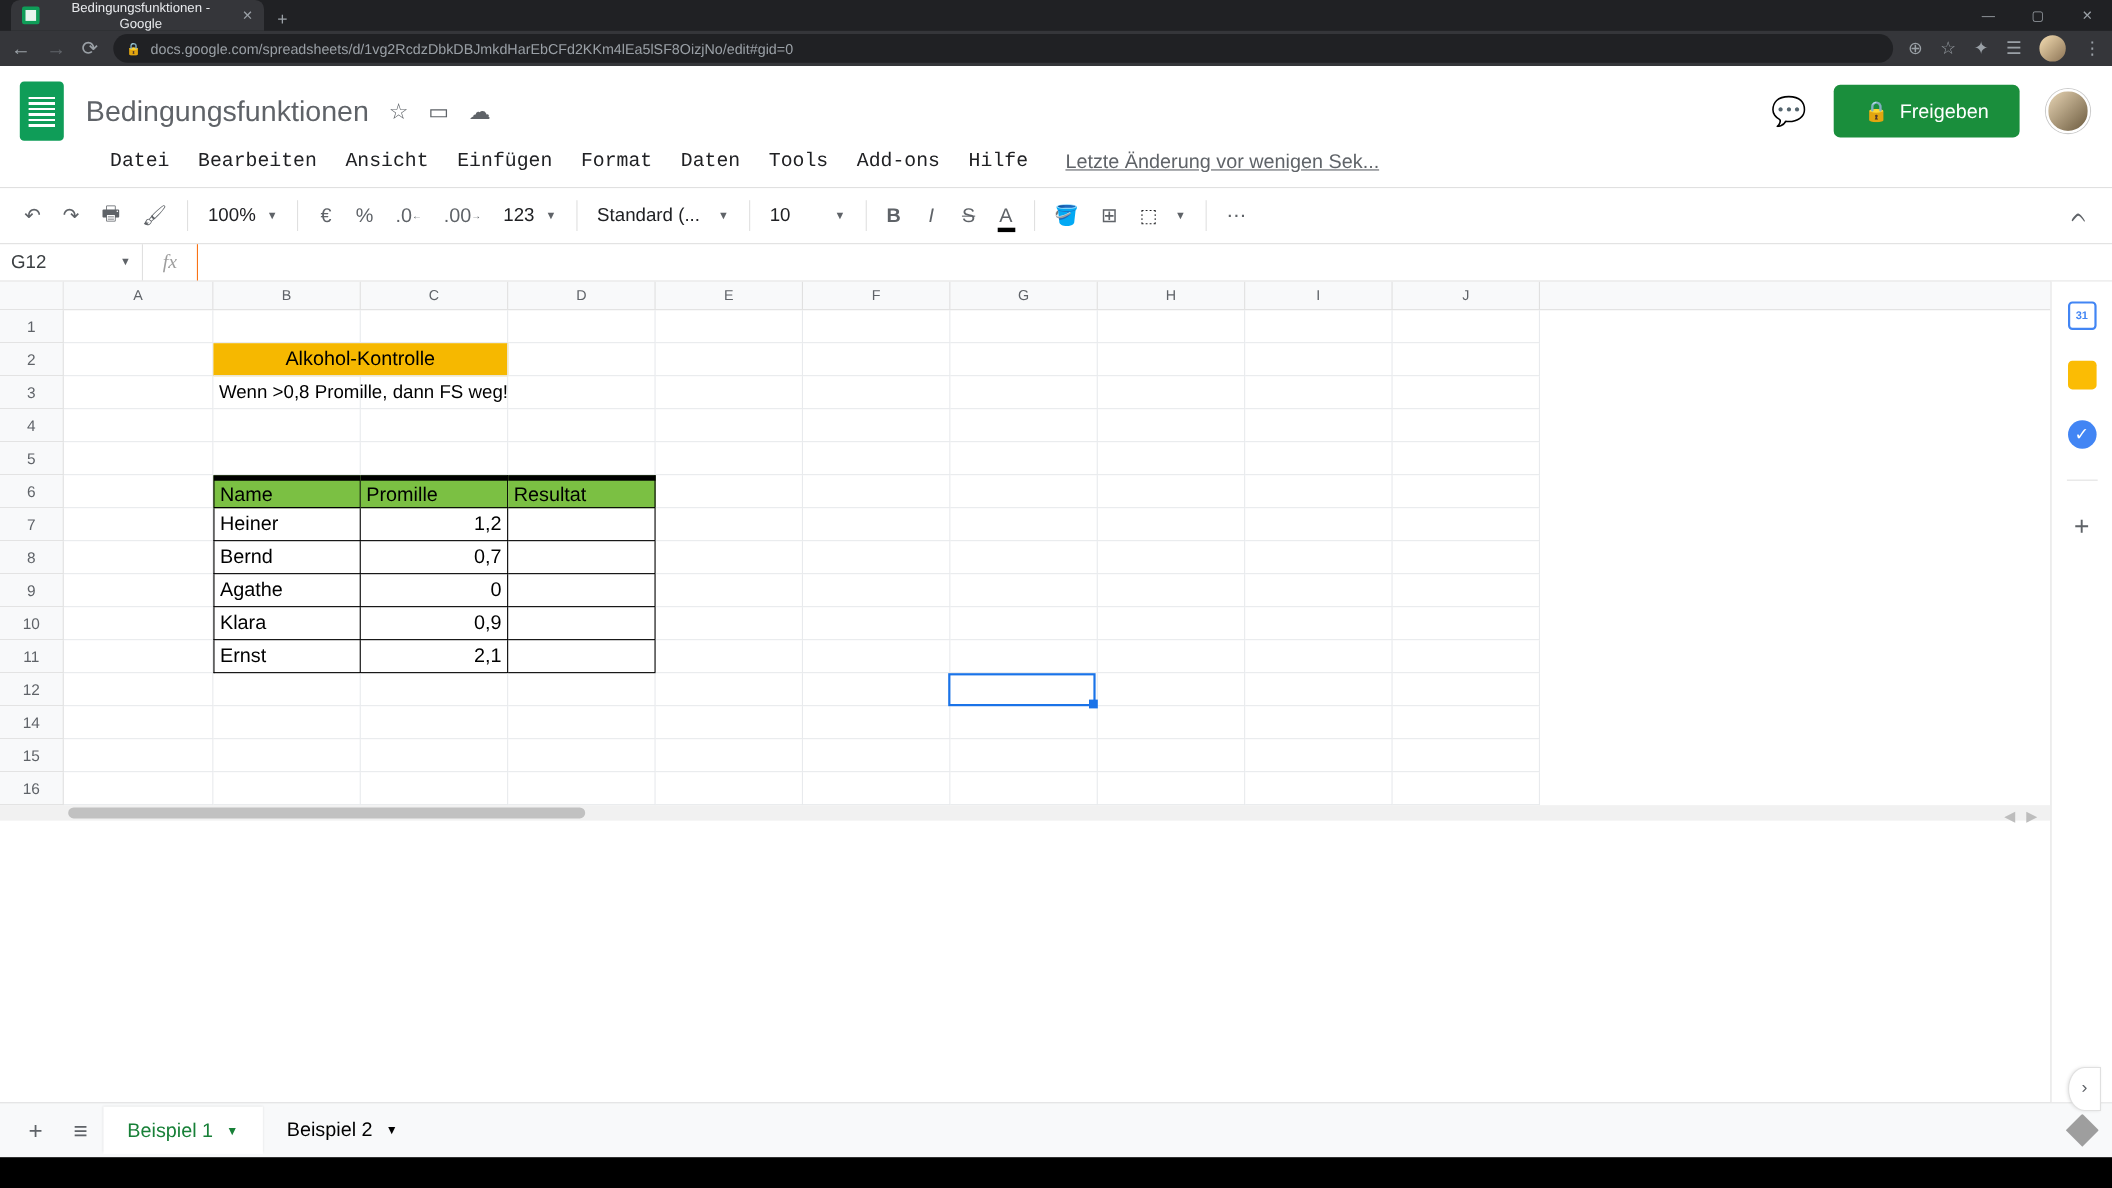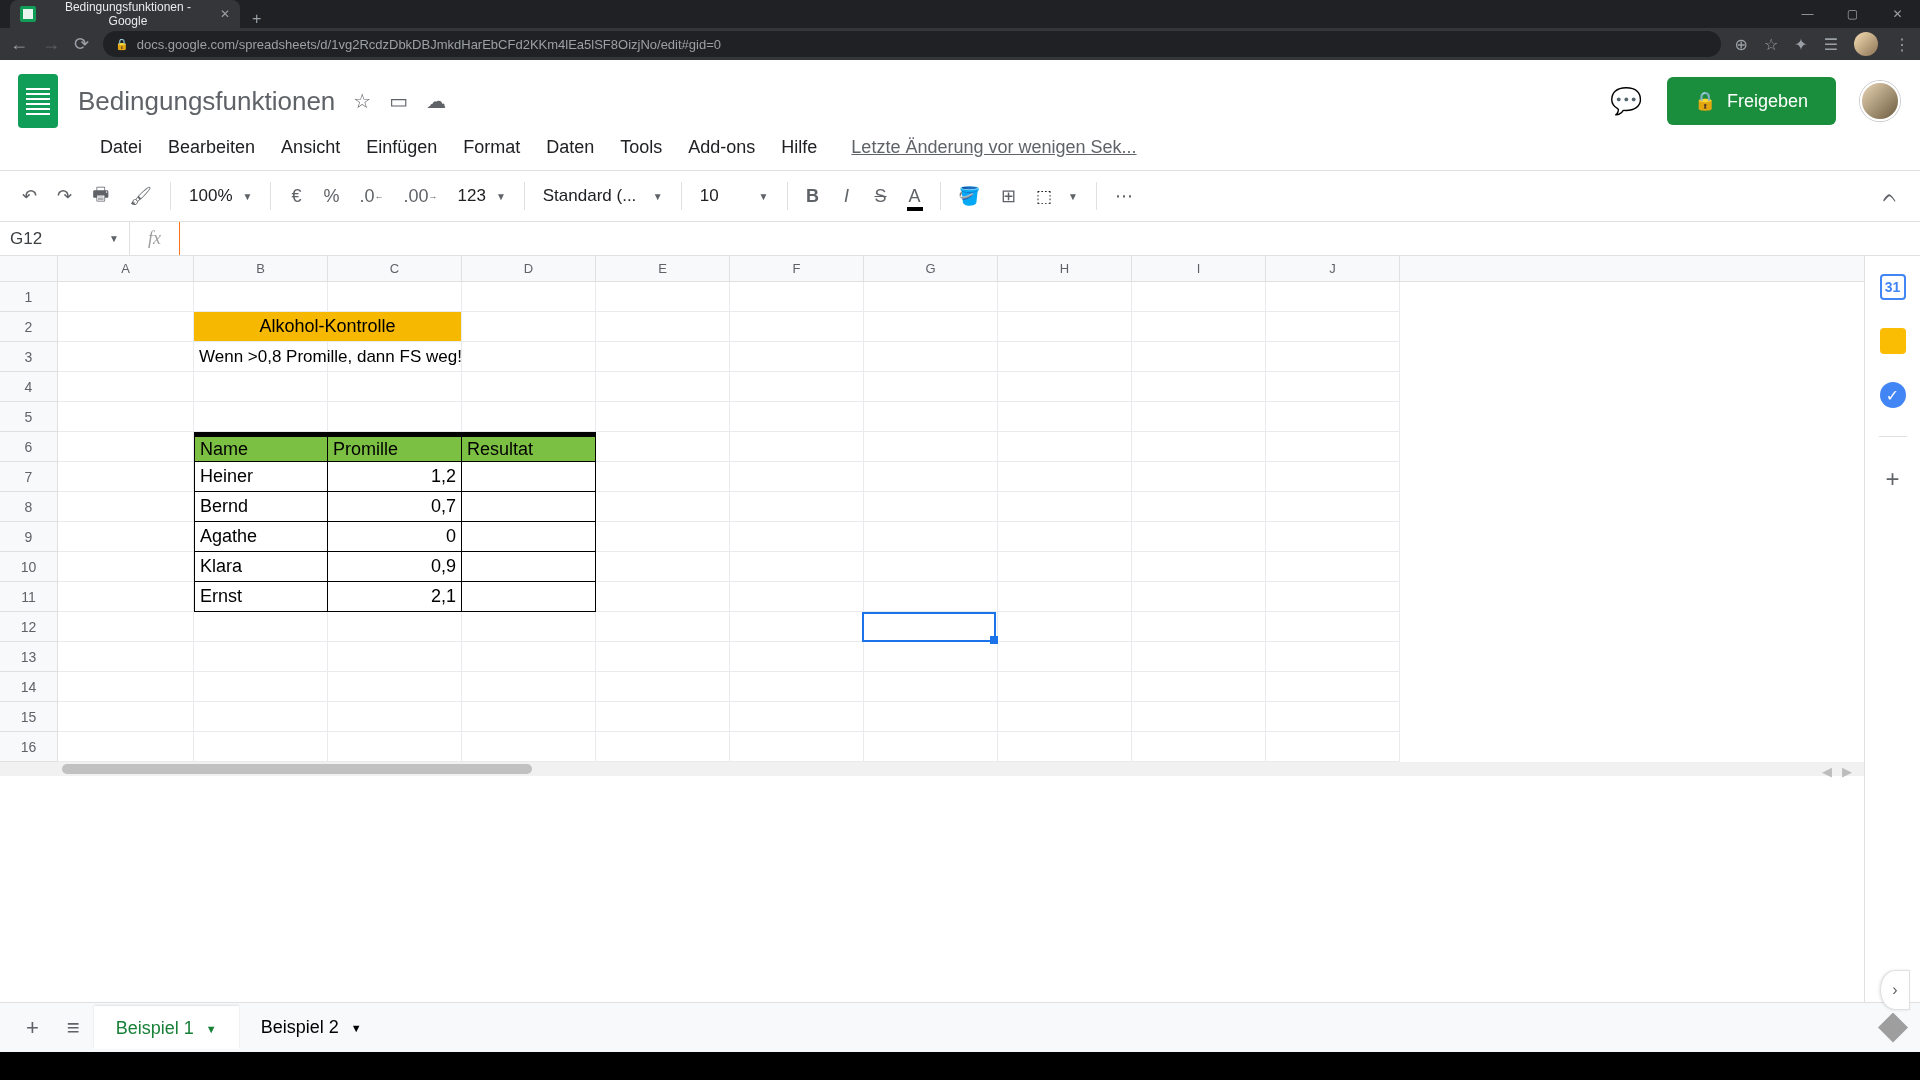--- a/index.html
+++ b/index.html
@@ -35,21 +35,21 @@
 .doc-title { font-size: 26px; color: #5f6368; padding: 2px 4px; }
 .title-icons { display: flex; gap: 18px; color: #5f6368; }
 .title-icons span { cursor: pointer; font-size: 20px; }
 .header-right { margin-left: auto; display: flex; align-items: center; gap: 24px; }
 .comment-icon { color: #5f6368; font-size: 26px; cursor: pointer; }
 .share-btn { background: #1a8e3c; color: #fff; border: none; border-radius: 6px; height: 48px; padding: 0 28px; font-size: 18px; font-weight: 500; display: flex; align-items: center; gap: 10px; cursor: pointer; }
 .avatar { width: 40px; height: 40px; border-radius: 50%; background: linear-gradient(135deg,#e8d5b5,#6b5a3e); border: 2px solid #fff; box-shadow: 0 0 0 1px #ccc; }
 
 
 .menu-bar { display: flex; align-items: center; padding: 0 0 8px 88px; height: 38px; gap: 2px; }
-.menu-item { padding: 6px 12px; font-size: 18px; color: #202124; cursor: pointer; }
+.menu-item { padding: 6px 12px; font-size: 18px; color: #202124; cursor: pointer; font-family: Liberation Mono, monospace; }
 .last-edit { color: #5f6368; font-size: 18px; text-decoration: underline; margin-left: 20px; cursor: pointer; }
 
 
 .toolbar { border-top: 1px solid #e0e0e0; border-bottom: 1px solid #e0e0e0; height: 52px; display: flex; align-items: center; padding: 0 14px; gap: 4px; }
 .tb-btn { padding: 6px 8px; color: #5f6368; cursor: pointer; display: flex; align-items: center; justify-content: center; min-width: 30px; height: 34px; font-size: 18px; }
 .tb-sep { width: 1px; height: 28px; background: #e0e0e0; margin: 0 6px; }
 .tb-select { padding: 4px 8px; color: #202124; font-size: 17px; display: flex; align-items: center; gap: 10px; cursor: pointer; }
 .tb-select .caret { font-size: 10px; color: #5f6368; }
 .font-name { width: 100px; overflow: hidden; text-overflow: ellipsis; white-space: nowrap; }
 .text-color { position: relative; }
@@ -87,21 +87,21 @@
 .table-cell.first { border-left: 1px solid #000; }
 .num { justify-content: flex-end; }
 
 
 .active-cell { position: absolute; border: 2px solid #1a73e8; pointer-events: none; }
 .active-handle { position: absolute; width: 8px; height: 8px; background: #1a73e8; bottom: -4px; right: -4px; }
 
 
 .side-panel { width: 56px; border-left: 1px solid #e0e0e0; display: flex; flex-direction: column; align-items: center; padding-top: 18px; gap: 28px; background: #fff; }
 .side-icon { width: 26px; height: 26px; border-radius: 4px; cursor: pointer; display: flex; align-items: center; justify-content: center; }
-.side-cal { background: #fff; border: 2px solid #4285f4; color: #4285f4; font-size: 14px; font-weight: bold; }
+.side-cal { background: #fff; border: 2px solid #4285f4; color: #4285f4; font-size: 10px; font-weight: bold; }
 .side-keep { background: #fbbc04; }
 .side-tasks { background: #4285f4; border-radius: 50%; color: #fff; }
 .side-sep { width: 28px; height: 1px; background: #e0e0e0; }
 .side-plus { color: #5f6368; font-size: 24px; }
 
 
 .sheet-bar { height: 50px; border-top: 1px solid #e0e0e0; display: flex; align-items: center; padding: 0 12px; background: #f8f9fa; }
 .sheet-add, .sheet-list { color: #5f6368; padding: 8px 14px; cursor: pointer; font-size: 22px; }
 .sheet-tab { padding: 10px 22px; font-size: 18px; display: flex; align-items: center; gap: 12px; cursor: pointer; border-radius: 0; }
 .sheet-tab.active { background: #fff; color: #188038; font-weight: 500; border-top: 2px solid transparent; box-shadow: 0 -1px 2px rgba(0,0,0,0.1); }
@@ -431,33 +431,20 @@
           <div class="cell cC"></div>
           <div class="cell cD"></div>
           <div class="cell cE"></div>
           <div class="cell cF"></div>
           <div class="cell cG"></div>
           <div class="cell cH"></div>
           <div class="cell cI"></div>
           <div class="cell cJ"></div>
         </div>
       <div class="row">
-          <div class="row-h">13</div>
-        <div class="cell cA"></div>
-          <div class="cell cB"></div>
-          <div class="cell cC"></div>
-          <div class="cell cD"></div>
-          <div class="cell cE"></div>
-          <div class="cell cF"></div>
-          <div class="cell cG"></div>
-          <div class="cell cH"></div>
-          <div class="cell cI"></div>
-          <div class="cell cJ"></div>
-        </div>
-      <div class="row">
           <div class="row-h">14</div>
         <div class="cell cA"></div>
           <div class="cell cB"></div>
           <div class="cell cC"></div>
           <div class="cell cD"></div>
           <div class="cell cE"></div>
           <div class="cell cF"></div>
           <div class="cell cG"></div>
           <div class="cell cH"></div>
           <div class="cell cI"></div>

